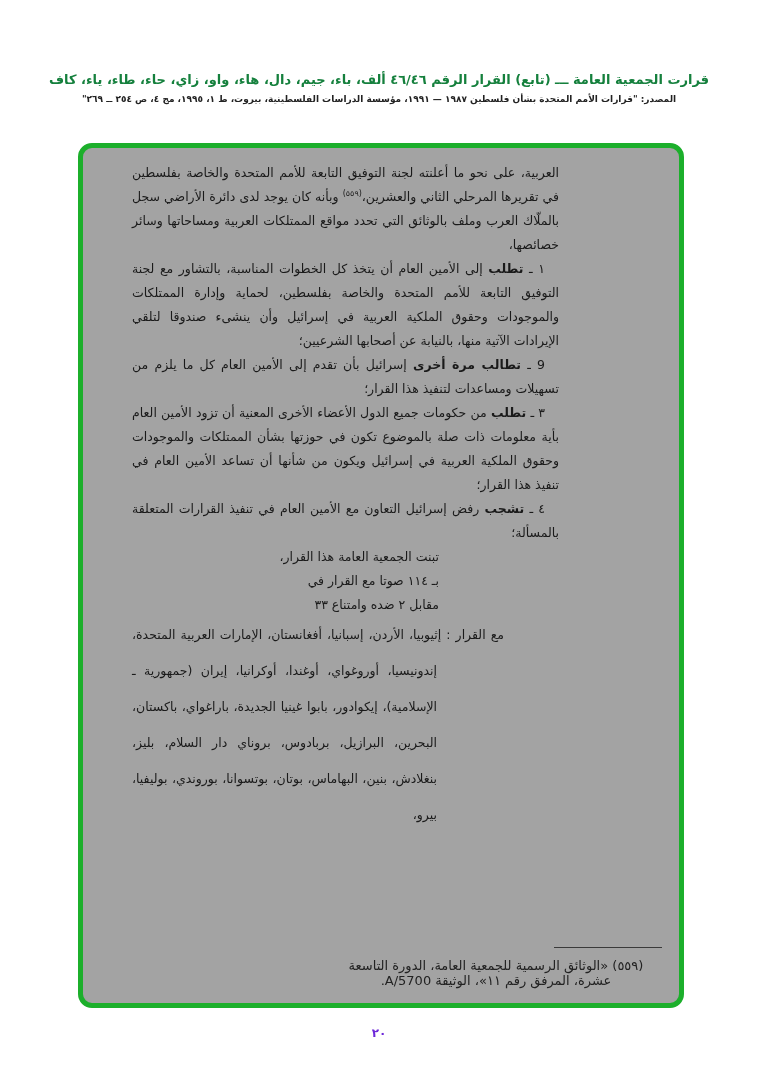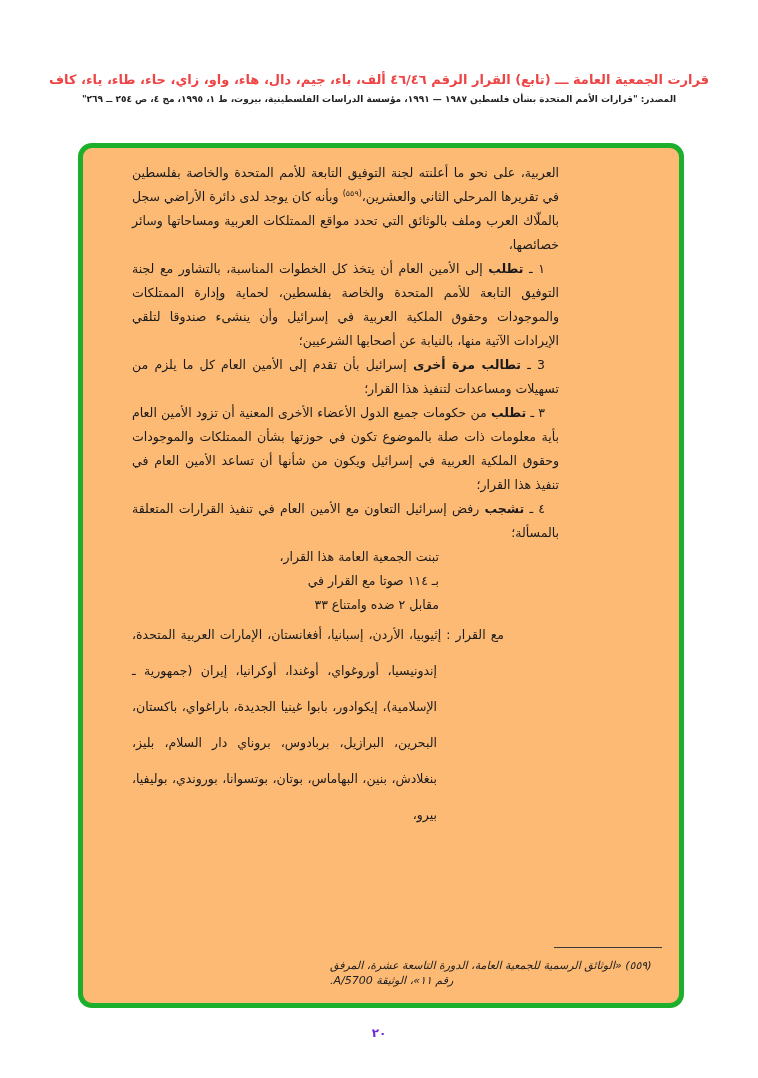--- a/index.html
+++ b/index.html
@@ -4,27 +4,27 @@
 <style>
   * { margin:0; padding:0; box-sizing:border-box; }
   html,body { background:#ffffff; }
   body {
     width:758px; height:1078px; position:relative; overflow:hidden;
     font-family:"DejaVu Sans", sans-serif; color:#151515;
   }
 
   
   .header { position:absolute; top:72px; left:20px; right:20px; direction:rtl; text-align:center; }
-  .header-title { font-size:13px; font-weight:bold; white-space:nowrap; letter-spacing:0; color:#ef4444; }
+  .header-title { font-size:13px; font-weight:bold; white-space:nowrap; letter-spacing:0; color:#15803d; }
   .header-source { margin-top:7px; font-size:9px; font-weight:bold; white-space:nowrap; color:#222; }
 
   
   .frame {
     position:absolute; left:78px; top:143px; width:606px; height:865px;
-    border:5px solid var(--frame-green,#1caf2b); border-radius:14px; background:#fdba74;
+    border:5px solid var(--frame-green,#1caf2b); border-radius:14px; background:#a3a3a3;
   }
 
   
   .content {
     position:absolute; top:13px; right:120px; left:49px;
     direction:rtl; text-align:justify;
     font-size:12.5px; line-height:24px; color:#1a1a1a;
   }
   .para { margin:0; }
   .para.indent { text-indent:14px; }
@@ -37,21 +37,21 @@
   .vote-result {
     margin-right:55px; padding-right:67px; text-indent:-67px;
     text-align:justify; line-height:36px;
   }
   .vote-label { white-space:nowrap; }
 
   
   .footnote-rule { position:absolute; right:17px; bottom:55px; width:108px; height:1px; background:#3a3a3a; }
   .footnote {
     position:absolute; right:17px; bottom:15px; width:332px;
-    direction:rtl; text-align:left; font-size:11px; line-height:15px; color:#222;font-style:italic;
+    direction:rtl; text-align:center; font-size:13px; line-height:15px; color:#222;
   }
 
   
   .page-number {
     position:absolute; top:1026px; left:0; width:100%;
     text-align:center; font-size:12px; font-weight:bold; color:#6d28d9;
   }
 </style>
 </head>
 <body>
@@ -61,21 +61,21 @@
   <div class="header-source">المصدر: "قرارات الأمم المتحدة بشأن فلسطين ١٩٨٧ — ١٩٩١، مؤسسة الدراسات الفلسطينية، بيروت، ط ١، ١٩٩٥، مج ٤، ص ٢٥٤ ــ ٢٦٩"</div>
 </div>
 
 <div class="frame">
   <div class="content">
 
     <p class="para"><span>العربية، على نحو ما أعلنته لجنة التوفيق التابعة للأمم المتحدة والخاصة بفلسطين في تقريرها المرحلي الثاني والعشرين،</span><sup class="ref">(٥٥٩)</sup><span> وبأنه كان يوجد لدى دائرة الأراضي سجل بالملّاك العرب وملف بالوثائق التي تحدد مواقع الممتلكات العربية ومساحاتها وسائر خصائصها،</span></p>
 
     <p class="para indent"><span>١ ـ </span><span class="verb">تطلب</span><span> إلى الأمين العام أن يتخذ كل الخطوات المناسبة، بالتشاور مع لجنة التوفيق التابعة للأمم المتحدة والخاصة بفلسطين، لحماية وإدارة الممتلكات والموجودات وحقوق الملكية العربية في إسرائيل وأن ينشىء صندوقا لتلقي الإيرادات الآتية منها، بالنيابة عن أصحابها الشرعيين؛</span></p>
 
-    <p class="para indent"><span>3 ـ </span><span class="verb">تطالب مرة أخرى</span><span> إسرائيل بأن تقدم إلى الأمين العام كل ما يلزم من تسهيلات ومساعدات لتنفيذ هذا القرار؛</span></p>
+    <p class="para indent"><span>9 ـ </span><span class="verb">تطالب مرة أخرى</span><span> إسرائيل بأن تقدم إلى الأمين العام كل ما يلزم من تسهيلات ومساعدات لتنفيذ هذا القرار؛</span></p>
 
     <p class="para indent"><span>٣ ـ </span><span class="verb">تطلب</span><span> من حكومات جميع الدول الأعضاء الأخرى المعنية أن تزود الأمين العام بأية معلومات ذات صلة بالموضوع تكون في حوزتها بشأن الممتلكات والموجودات وحقوق الملكية العربية في إسرائيل ويكون من شأنها أن تساعد الأمين العام في تنفيذ هذا القرار؛</span></p>
 
     <p class="para indent"><span>٤ ـ </span><span class="verb">تشجب</span><span> رفض إسرائيل التعاون مع الأمين العام في تنفيذ القرارات المتعلقة بالمسألة؛</span></p>
 
 
     <div class="vote-note">
       <div>تبنت الجمعية العامة هذا القرار،</div>
       <div>بـ ١١٤ صوتا مع القرار في</div>
       <div>مقابل ٢ ضده وامتناع ٣٣</div>

